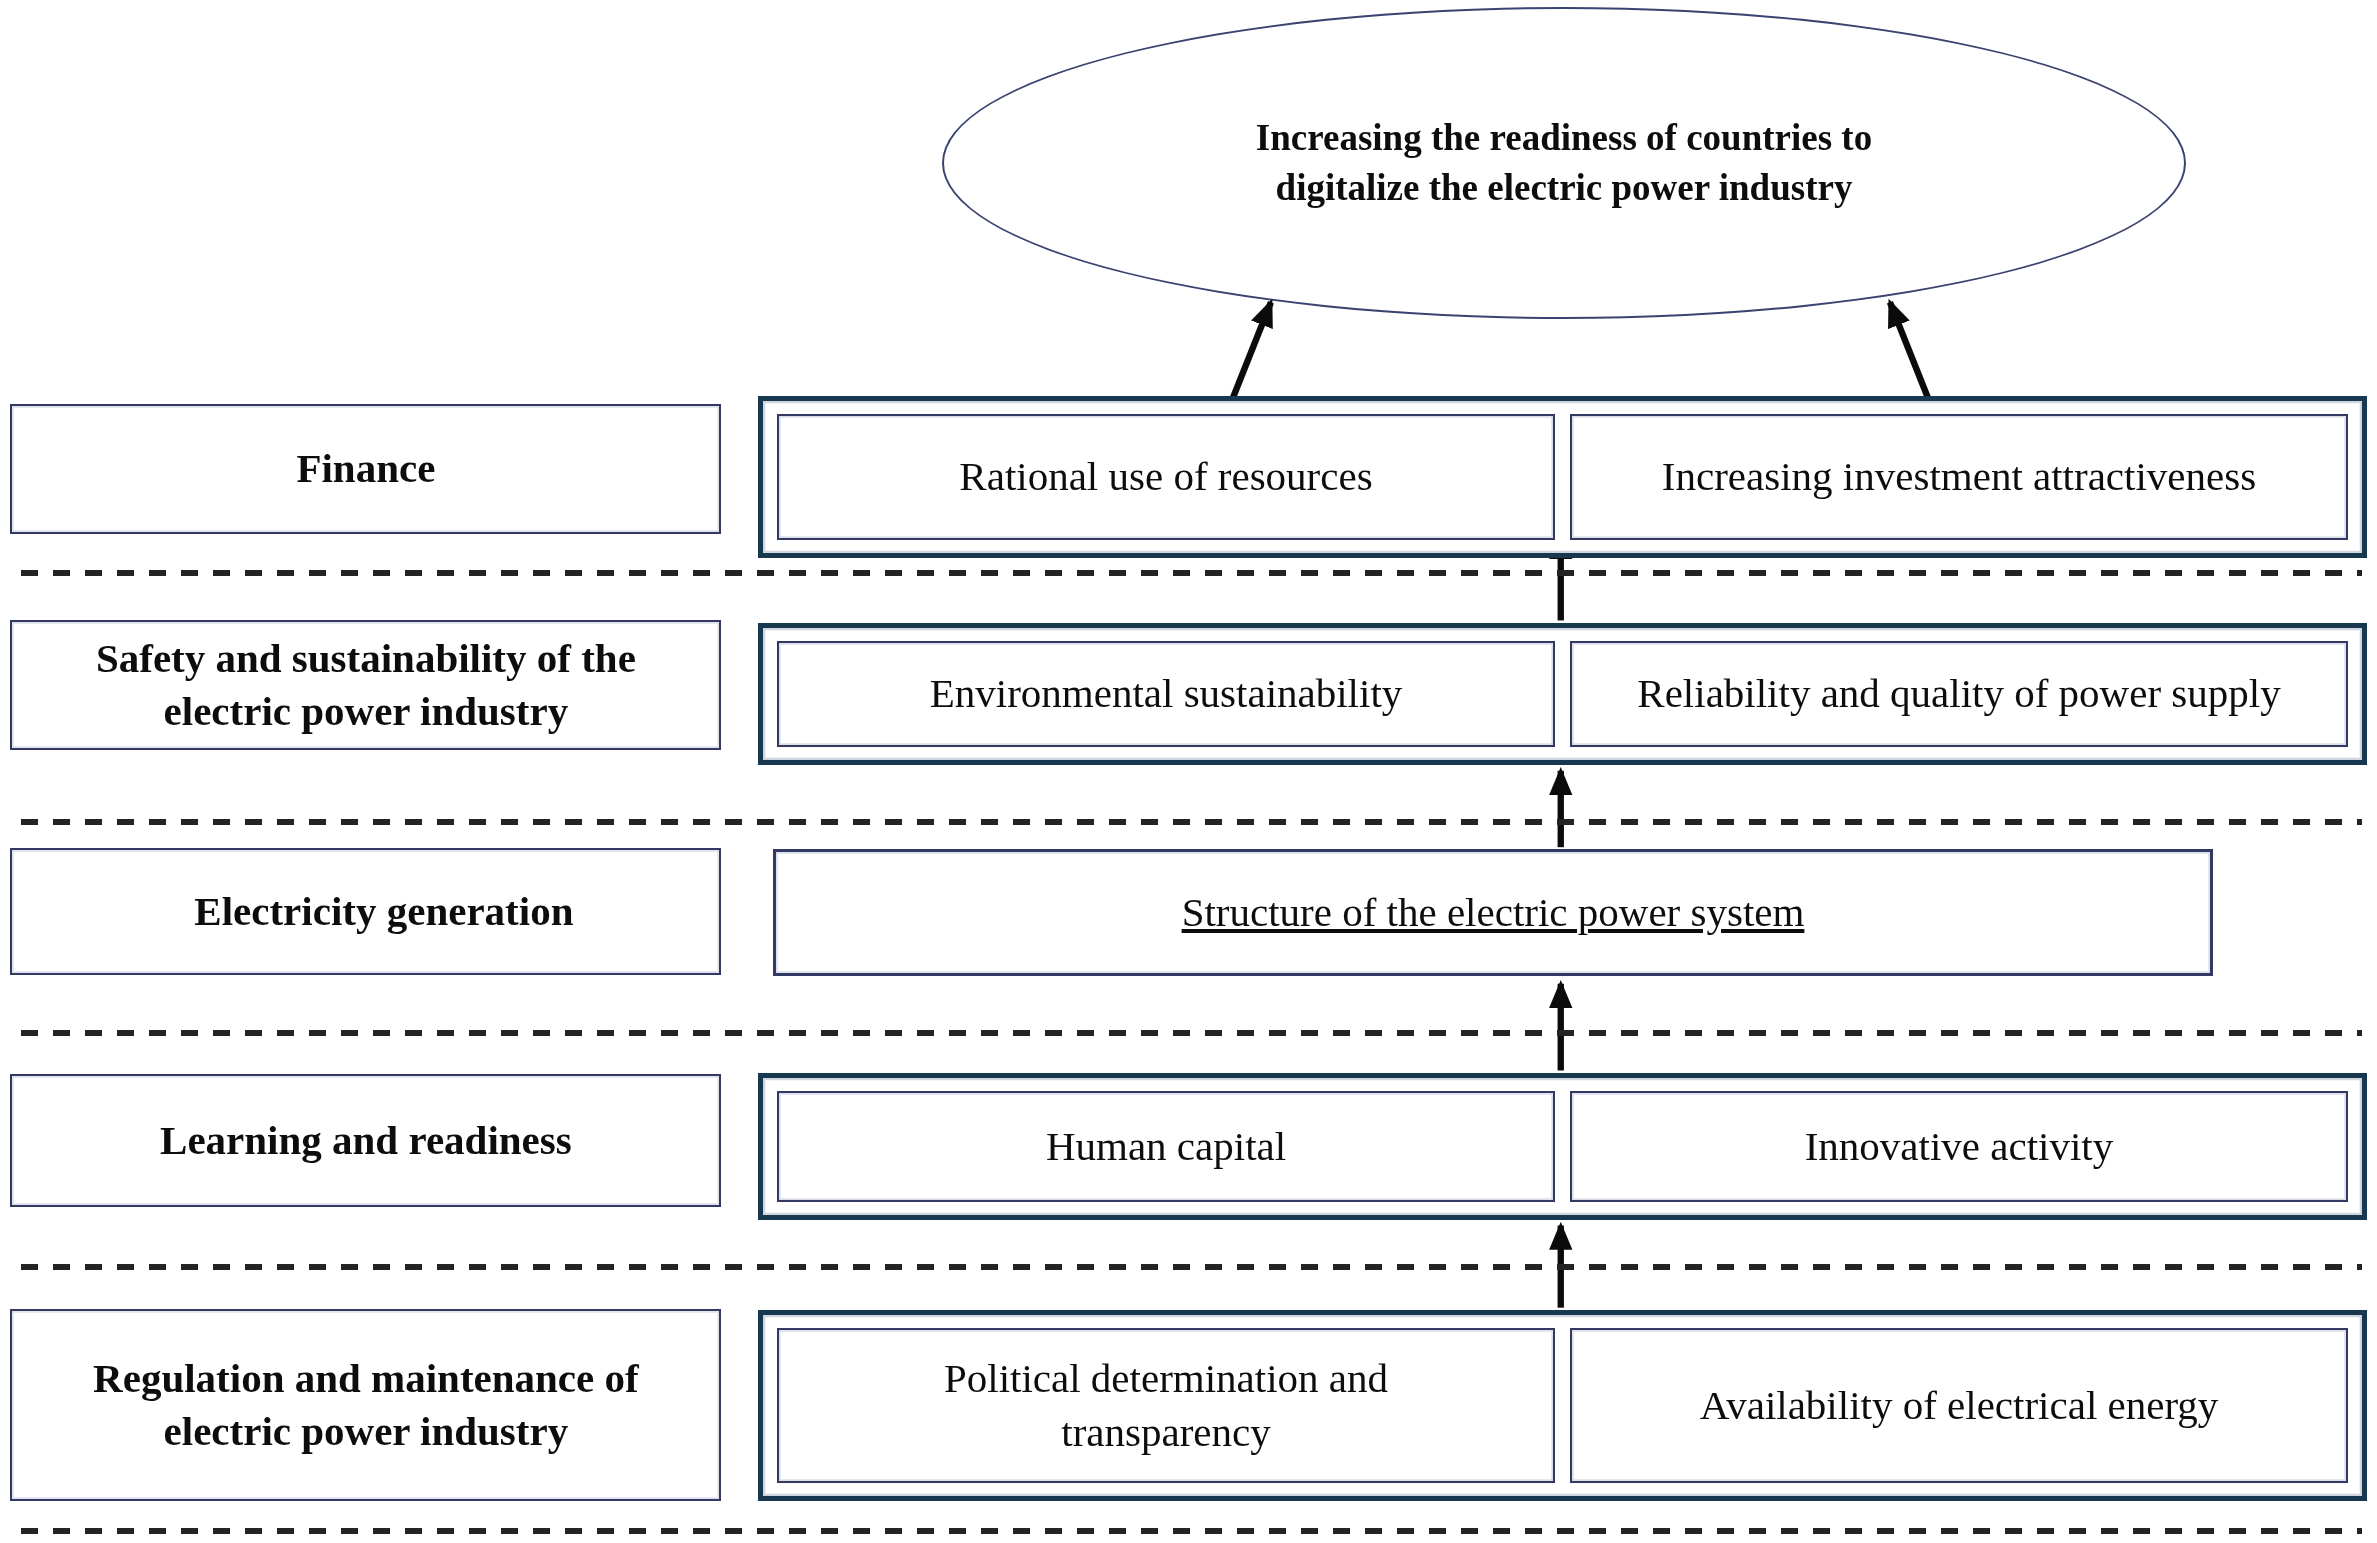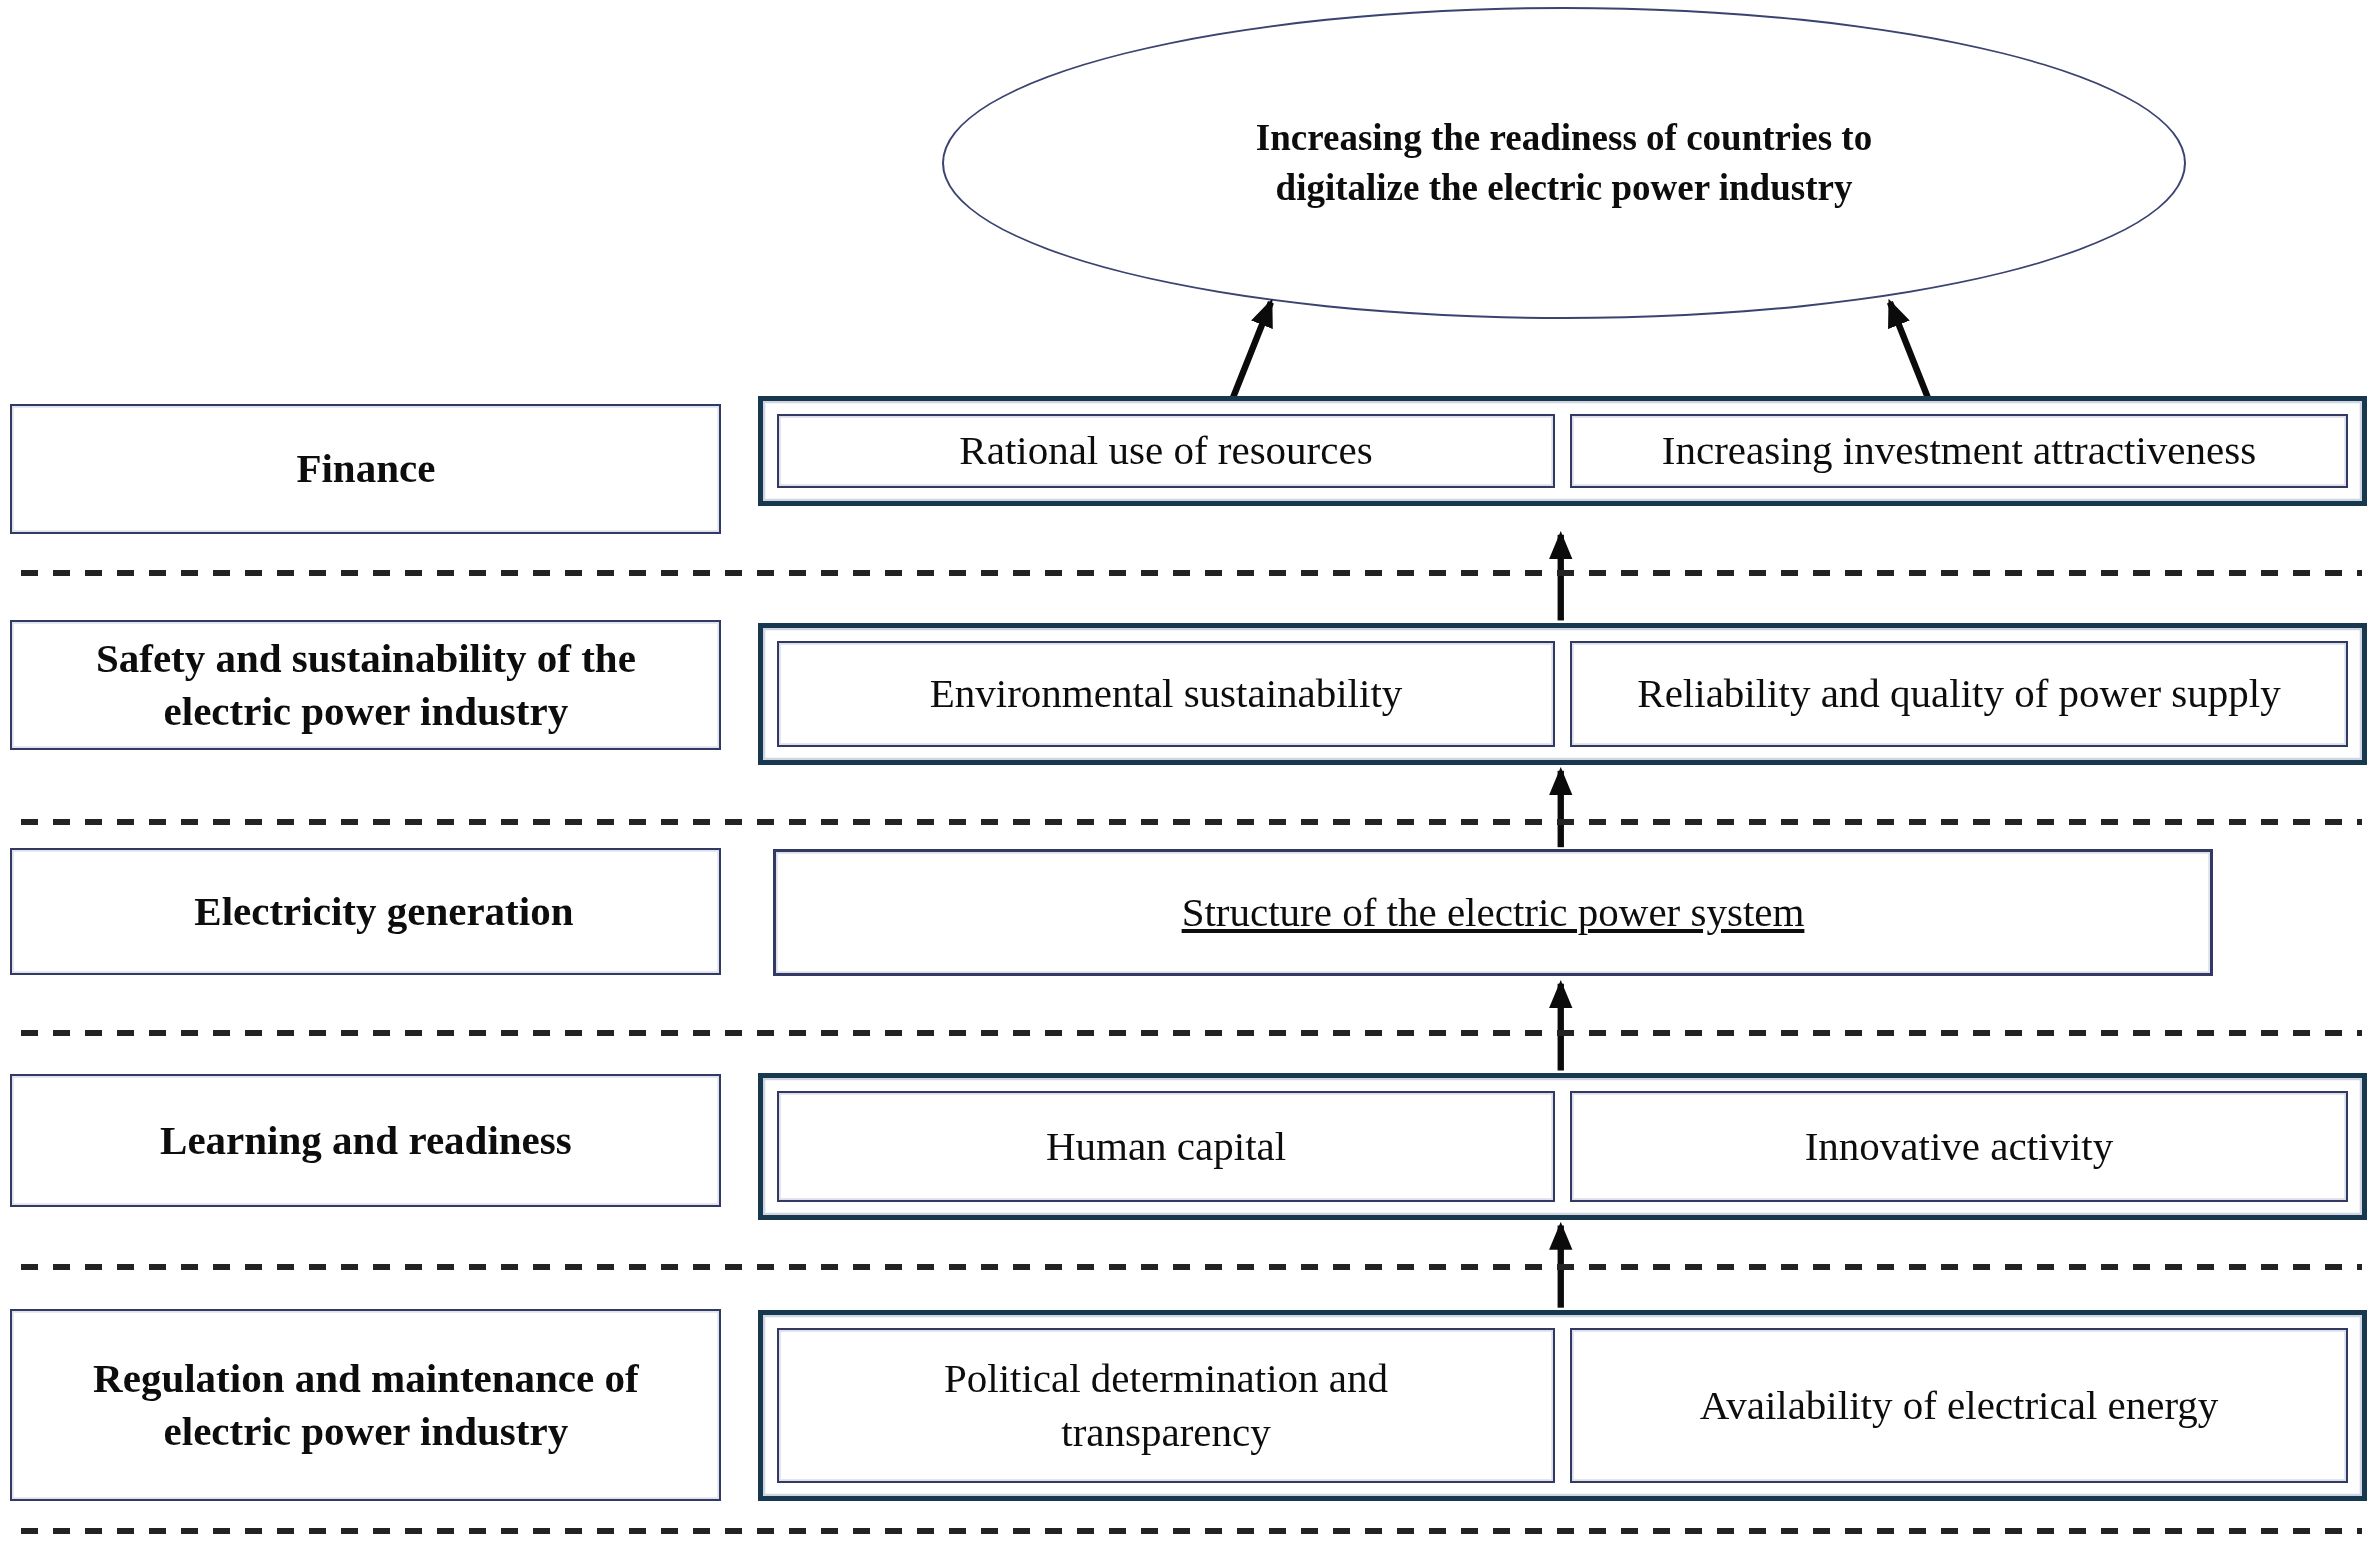--- a/index.html
+++ b/index.html
@@ -59,21 +59,21 @@
     position: absolute;
     left: 758px; width: 1609px;
     border: 5.2px solid #17384f;
     box-sizing: border-box;
     background: #ffffff;
     display: flex; align-items: stretch; justify-content: space-between;
     gap: 15px;
     padding: 12.7px 14px;
     box-shadow: inset 0 0 0 2.3px #cfd6df;
   }
-  .group-finance    { top: 396px;  height: 110px; }
+  .group-finance    { top: 396px;  height: 162px; }
   .group-safety     { top: 623px; height: 142px; }
   .group-learning   { top: 1073px; height: 147px; }
   .group-regulation { top: 1310px; height: 191px; }
 
   .factor {
     flex: 1 1 0;
     border: 2.9px solid #323a64;
     box-sizing: border-box;
     background: #ffffff;
     display: flex; align-items: center; justify-content: center;

